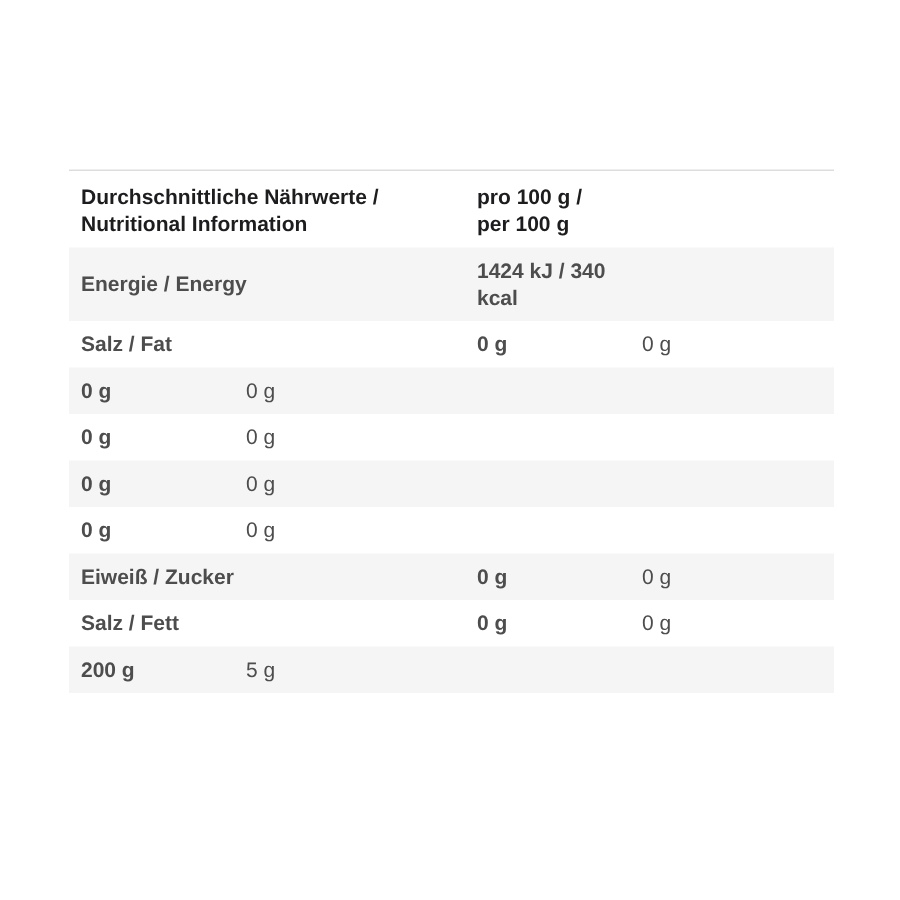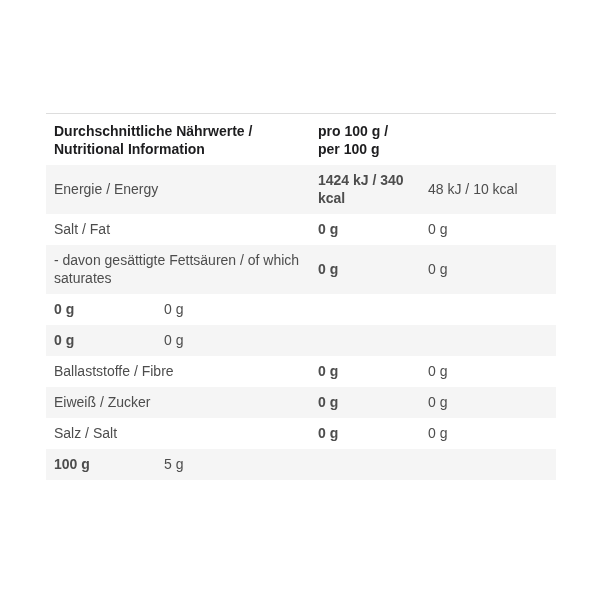--- a/index.html
+++ b/index.html
@@ -26,21 +26,21 @@
     align-items:center;
     background:var(--row-bg);
   }
   .row.alt{background:var(--alt-bg);}
 
   .c1,.c2,.c3{
     padding:6px 8px 7px 8px;
     font-size:14px;
     line-height:18px;
   }
-  .c1{width:264px;}
+  .c1{width:264px;font-weight:bold;}
   .c2{width:110px;font-weight:bold;}
   .c3{width:136px;}
 
   .header-row{
     display:flex;
     align-items:flex-start;
     background:#ffffff;
   }
   .header-row .c1,
   .header-row .c2,
@@ -60,61 +60,58 @@
 
 <div class="nutrition-table">
   <div class="row header-row">
     <div class="c1">Durchschnittliche Nährwerte / Nutritional Information</div>
     <div class="c2">pro 100 g / per 100 g</div>
   </div>
   <div>
   <div class="row data-row alt">
     <div class="c1">Energie / Energy</div>
     <div class="c2">1424 kJ / 340 kcal</div>
-    <div class="c3">48 kJ / 10 kcal</div>
   </div>
 
   <div class="row data-row">
-    <div class="c1">Salt / Fat</div>
+    <div class="c1">Salz / Fat</div>
     <div class="c2">0 g</div>
     <div class="c3">0 g</div>
   </div>
 
   <div class="row data-row alt">
-    <div class="c1">- davon gesättigte Fettsäuren / of which saturates</div>
     <div class="c2">0 g</div>
     <div class="c3">0 g</div>
   </div>
 
   <div class="row data-row">
     <div class="c2">0 g</div>
     <div class="c3">0 g</div>
   </div>
 
   <div class="row data-row alt">
     <div class="c2">0 g</div>
     <div class="c3">0 g</div>
   </div>
 
   <div class="row data-row">
-    <div class="c1">Ballaststoffe / Fibre</div>
     <div class="c2">0 g</div>
     <div class="c3">0 g</div>
   </div>
 
   <div class="row data-row alt">
     <div class="c1">Eiweiß / Zucker</div>
     <div class="c2">0 g</div>
     <div class="c3">0 g</div>
   </div>
 
   <div class="row data-row">
-    <div class="c1">Salz / Salt</div>
+    <div class="c1">Salz / Fett</div>
     <div class="c2">0 g</div>
     <div class="c3">0 g</div>
   </div>
 
   <div class="row data-row alt">
-    <div class="c2">100 g</div>
+    <div class="c2">200 g</div>
     <div class="c3">5 g</div>
   </div>
 </div>
 </div>
 
 </body></html>

